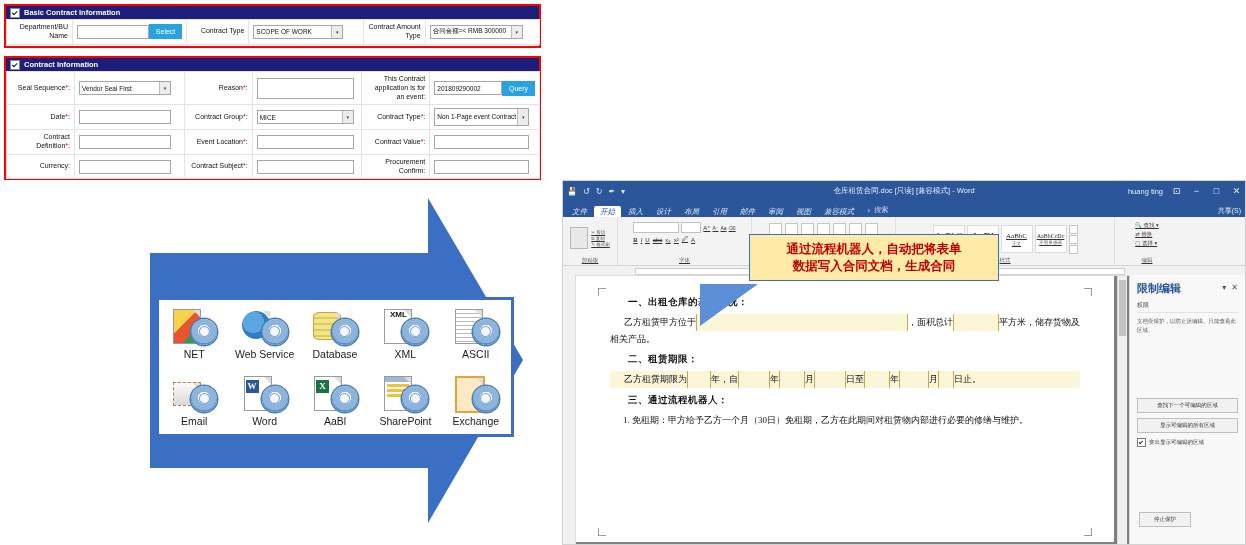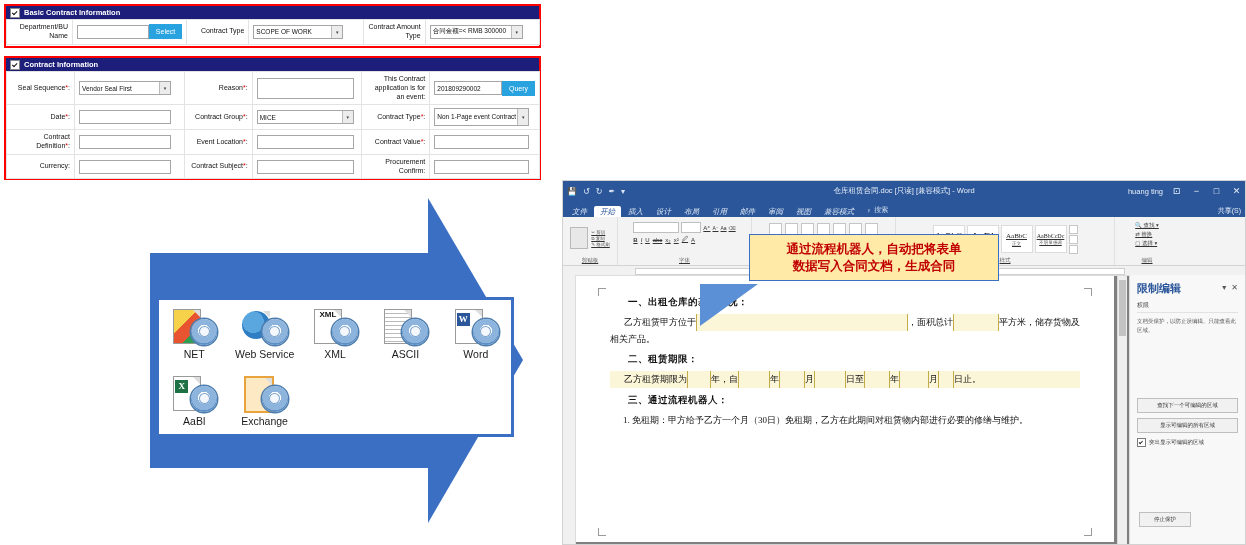--- a/index.html
+++ b/index.html
@@ -279,35 +279,53 @@
     <div class="ticon">
       <div class="doc" style="border-radius:50%;background:radial-gradient(circle at 40% 40%,#5aa7e0 0 45%,#2f7ec4 46% 100%);border:none;left:0;top:3px;width:28px;height:28px;"></div>
       <div class="gear">
           <div class="gearhole"></div>
         </div>
     </div>
     <div class="tlabel">Web Service</div>
   </div>
   <div class="tech">
     <div class="ticon">
+      <div class="doc" style="background:repeating-linear-gradient(#f3e489 0 4px,#ddc95c 4px 6px);border:1px solid #bda939;border-radius:7px/4px;left:1px;top:4px;width:26px;height:26px;"></div>
+      <div class="gear">
+          <div class="gearhole"></div>
+        </div>
+    </div>
+    <div class="tlabel">Database</div>
+  </div>
+  <div class="tech">
+    <div class="ticon">
       <div class="doc" style="background:#fff;display:flex;align-items:flex-start;justify-content:center;font-size:8px;font-weight:bold;color:#111;">XML</div>
       <div class="gear">
           <div class="gearhole"></div>
         </div>
     </div>
     <div class="tlabel">XML</div>
   </div>
   <div class="tech">
     <div class="ticon">
       <div class="doc" style="background:repeating-linear-gradient(#fff 0 3px,#bbb 3px 4px);"></div>
       <div class="gear">
           <div class="gearhole"></div>
         </div>
     </div>
     <div class="tlabel">ASCII</div>
+  </div>
+  <div class="tech">
+    <div class="ticon">
+      <div class="doc" style="background:linear-gradient(#fbfbfb,#d8d8d8);border:1px dashed #c87a4a;height:22px;top:7px;"></div>
+      <div class="gear">
+          <div class="gearhole"></div>
+        </div>
+    </div>
+    <div class="tlabel">Email</div>
   </div>
   <div class="tech">
     <div class="ticon">
       <div class="doc" style="background:#fff;">
         <div style="width:13px;height:13px;background:#2b579a;color:#fff;font-size:9px;font-weight:bold;
                     display:flex;align-items:center;justify-content:center;margin:3px 0 0 1px;
                     font-family:'Liberation Serif',serif;">W</div>
       </div>
       <div class="gear">
           <div class="gearhole"></div>
@@ -320,20 +338,34 @@
       <div class="doc" style="background:#fff;">
         <div style="width:13px;height:13px;background:#1e7145;color:#fff;font-size:9px;font-weight:bold;
                     display:flex;align-items:center;justify-content:center;margin:3px 0 0 1px;
                     font-family:'Liberation Serif',serif;">X</div>
       </div>
       <div class="gear">
           <div class="gearhole"></div>
         </div>
     </div>
     <div class="tlabel">AaBl</div>
+  </div>
+  <div class="tech">
+    <div class="ticon">
+      <div class="doc" style="background:#fff;border:1px solid #9a9a9a;">
+        <div style="height:5px;background:#9fb8d6;"></div>
+        <div style="margin:2px;height:3px;background:#f0c23a;"></div>
+        <div style="margin:2px;height:3px;background:#f0c23a;"></div>
+        <div style="margin:2px;height:3px;background:#f0c23a;"></div>
+      </div>
+      <div class="gear">
+          <div class="gearhole"></div>
+        </div>
+    </div>
+    <div class="tlabel">SharePoint</div>
   </div>
   <div class="tech">
     <div class="ticon">
       <div class="doc" style="background:#fde9c4;border:2px solid #e8a33d;"></div>
       <div class="gear">
           <div class="gearhole"></div>
         </div>
     </div>
     <div class="tlabel">Exchange</div>
   </div>

